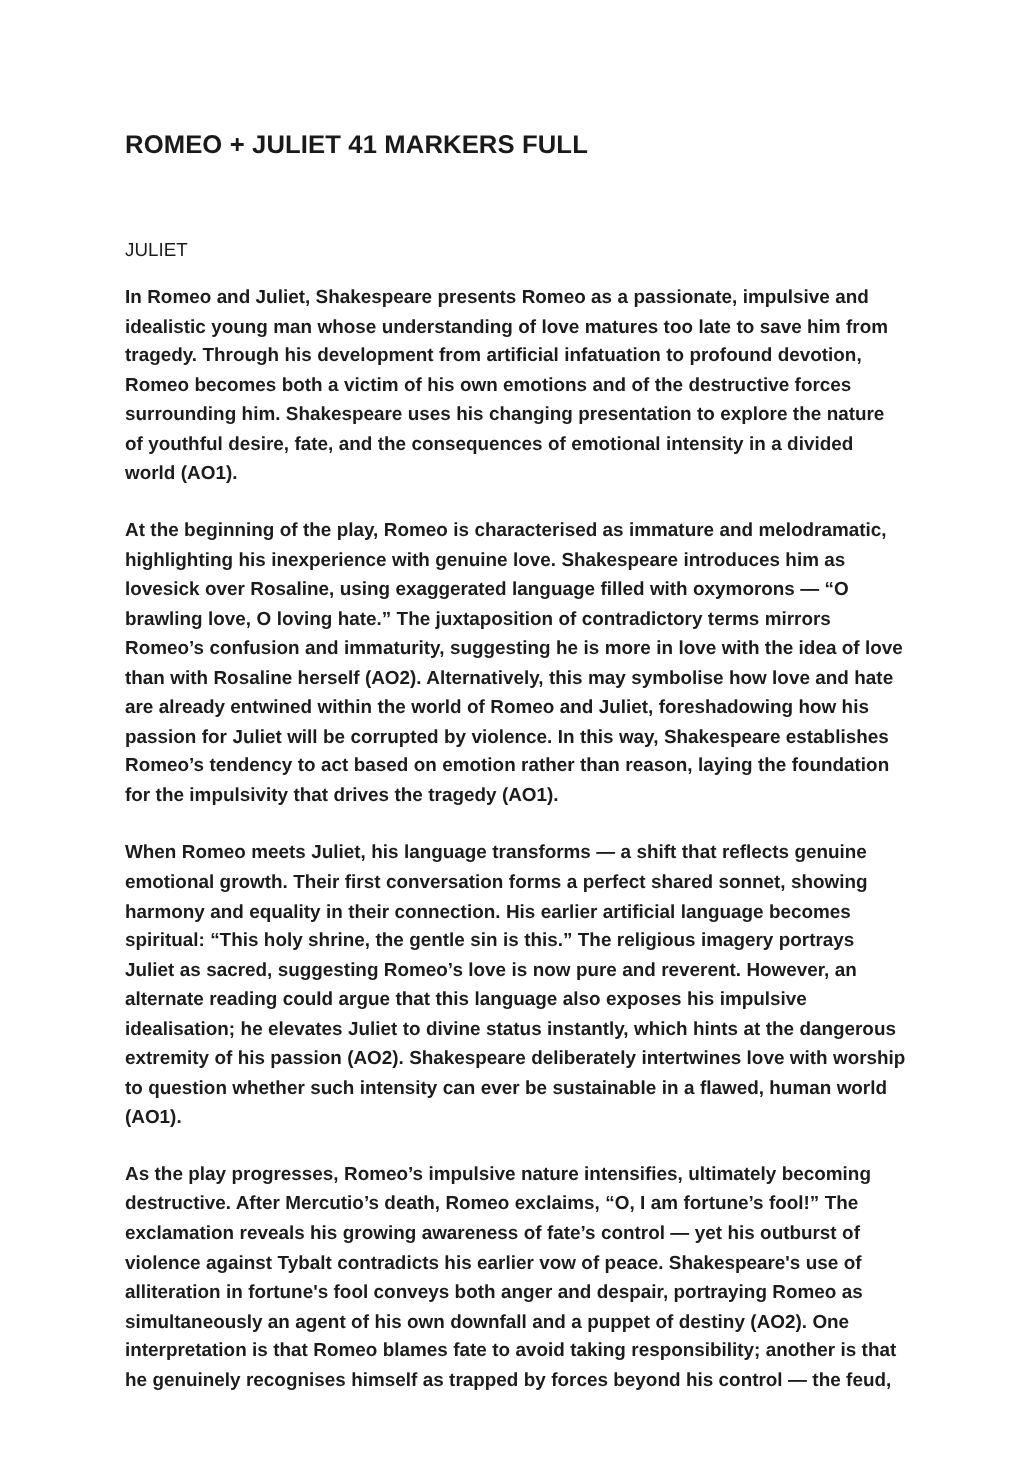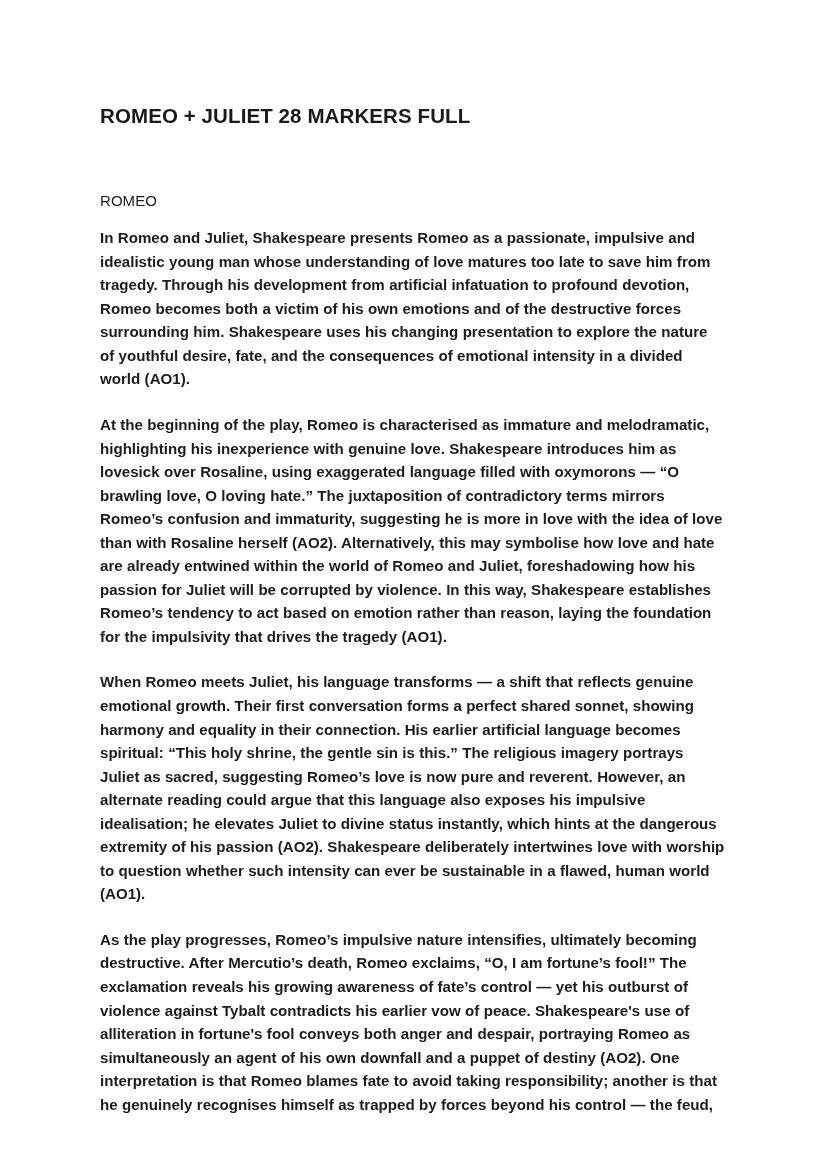--- a/index.html
+++ b/index.html
@@ -63,23 +63,23 @@
   p.para:last-child {
     margin-bottom: 0;
   }
 </style>
 </head>
 <body>
 
 <div class="page">
   <div class="content">
 
-    <h1 class="doc-title">ROMEO + JULIET 28 MARKERS FULL</h1>
+    <h1 class="doc-title">ROMEO + JULIET 41 MARKERS FULL</h1>
 
-    <h2 class="section-heading">ROMEO</h2>
+    <h2 class="section-heading">JULIET</h2>
 
     <div class="paragraphs">
       <p class="para">In Romeo and Juliet, Shakespeare presents Romeo as a passionate, impulsive and idealistic young man whose understanding of love matures too late to save him from tragedy. Through his development from artificial infatuation to profound devotion, Romeo becomes both a victim of his own emotions and of the destructive forces surrounding him. Shakespeare uses his changing presentation to explore the nature of youthful desire, fate, and the consequences of emotional intensity in a divided world (AO1).</p>
       <p class="para">At the beginning of the play, Romeo is characterised as immature and melodramatic, highlighting his inexperience with genuine love. Shakespeare introduces him as lovesick over Rosaline, using exaggerated language filled with oxymorons — “O brawling love, O loving hate.” The juxtaposition of contradictory terms mirrors Romeo’s confusion and immaturity, suggesting he is more in love with the idea of love than with Rosaline herself (AO2). Alternatively, this may symbolise how love and hate are already entwined within the world of Romeo and Juliet, foreshadowing how his passion for Juliet will be corrupted by violence. In this way, Shakespeare establishes Romeo’s tendency to act based on emotion rather than reason, laying the foundation for the impulsivity that drives the tragedy (AO1).</p>
       <p class="para">When Romeo meets Juliet, his language transforms — a shift that reflects genuine emotional growth. Their first conversation forms a perfect shared sonnet, showing harmony and equality in their connection. His earlier artificial language becomes spiritual: “This holy shrine, the gentle sin is this.” The religious imagery portrays Juliet as sacred, suggesting Romeo’s love is now pure and reverent. However, an alternate reading could argue that this language also exposes his impulsive idealisation; he elevates Juliet to divine status instantly, which hints at the dangerous extremity of his passion (AO2). Shakespeare deliberately intertwines love with worship to question whether such intensity can ever be sustainable in a flawed, human world (AO1).</p>
       <p class="para">As the play progresses, Romeo’s impulsive nature intensifies, ultimately becoming destructive. After Mercutio’s death, Romeo exclaims, “O, I am fortune’s fool!” The exclamation reveals his growing awareness of fate’s control — yet his outburst of violence against Tybalt contradicts his earlier vow of peace. Shakespeare's use of alliteration in fortune's fool conveys both anger and despair, portraying Romeo as simultaneously an agent of his own downfall and a puppet of destiny (AO2). One interpretation is that Romeo blames fate to avoid taking responsibility; another is that he genuinely recognises himself as trapped by forces beyond his control — the feud,</p>
     </div>
 
   </div>
 </div>

